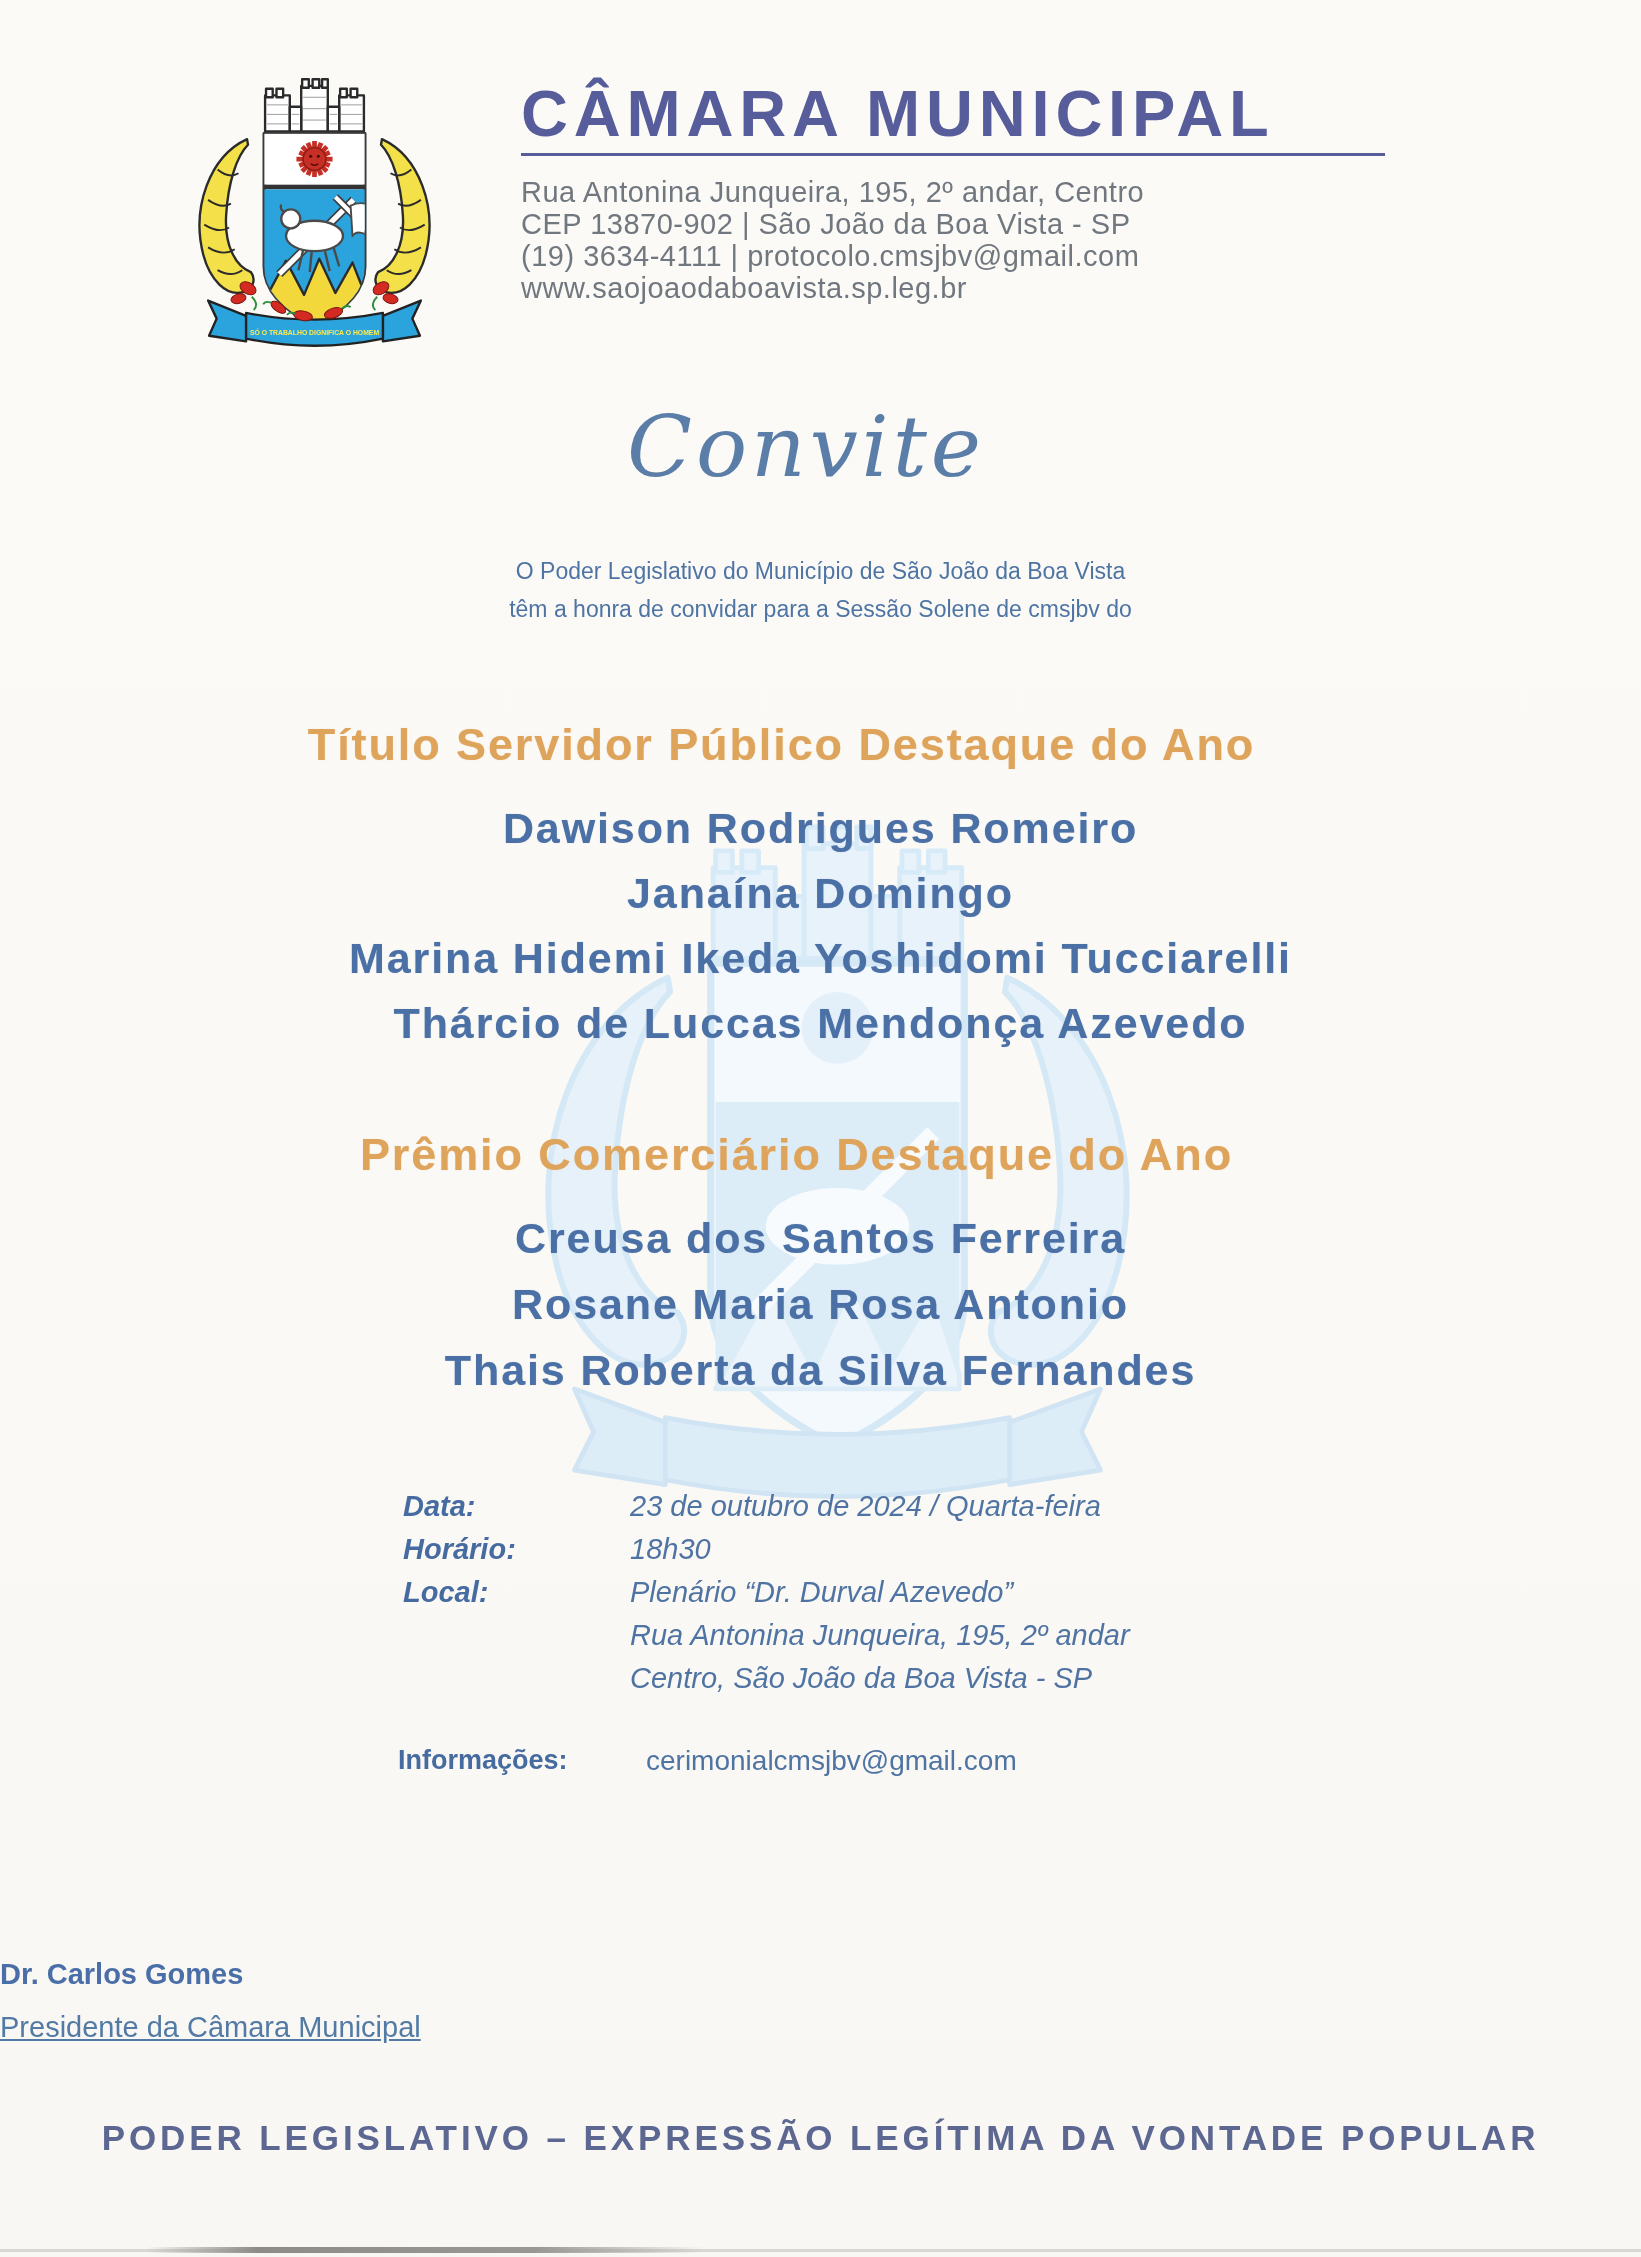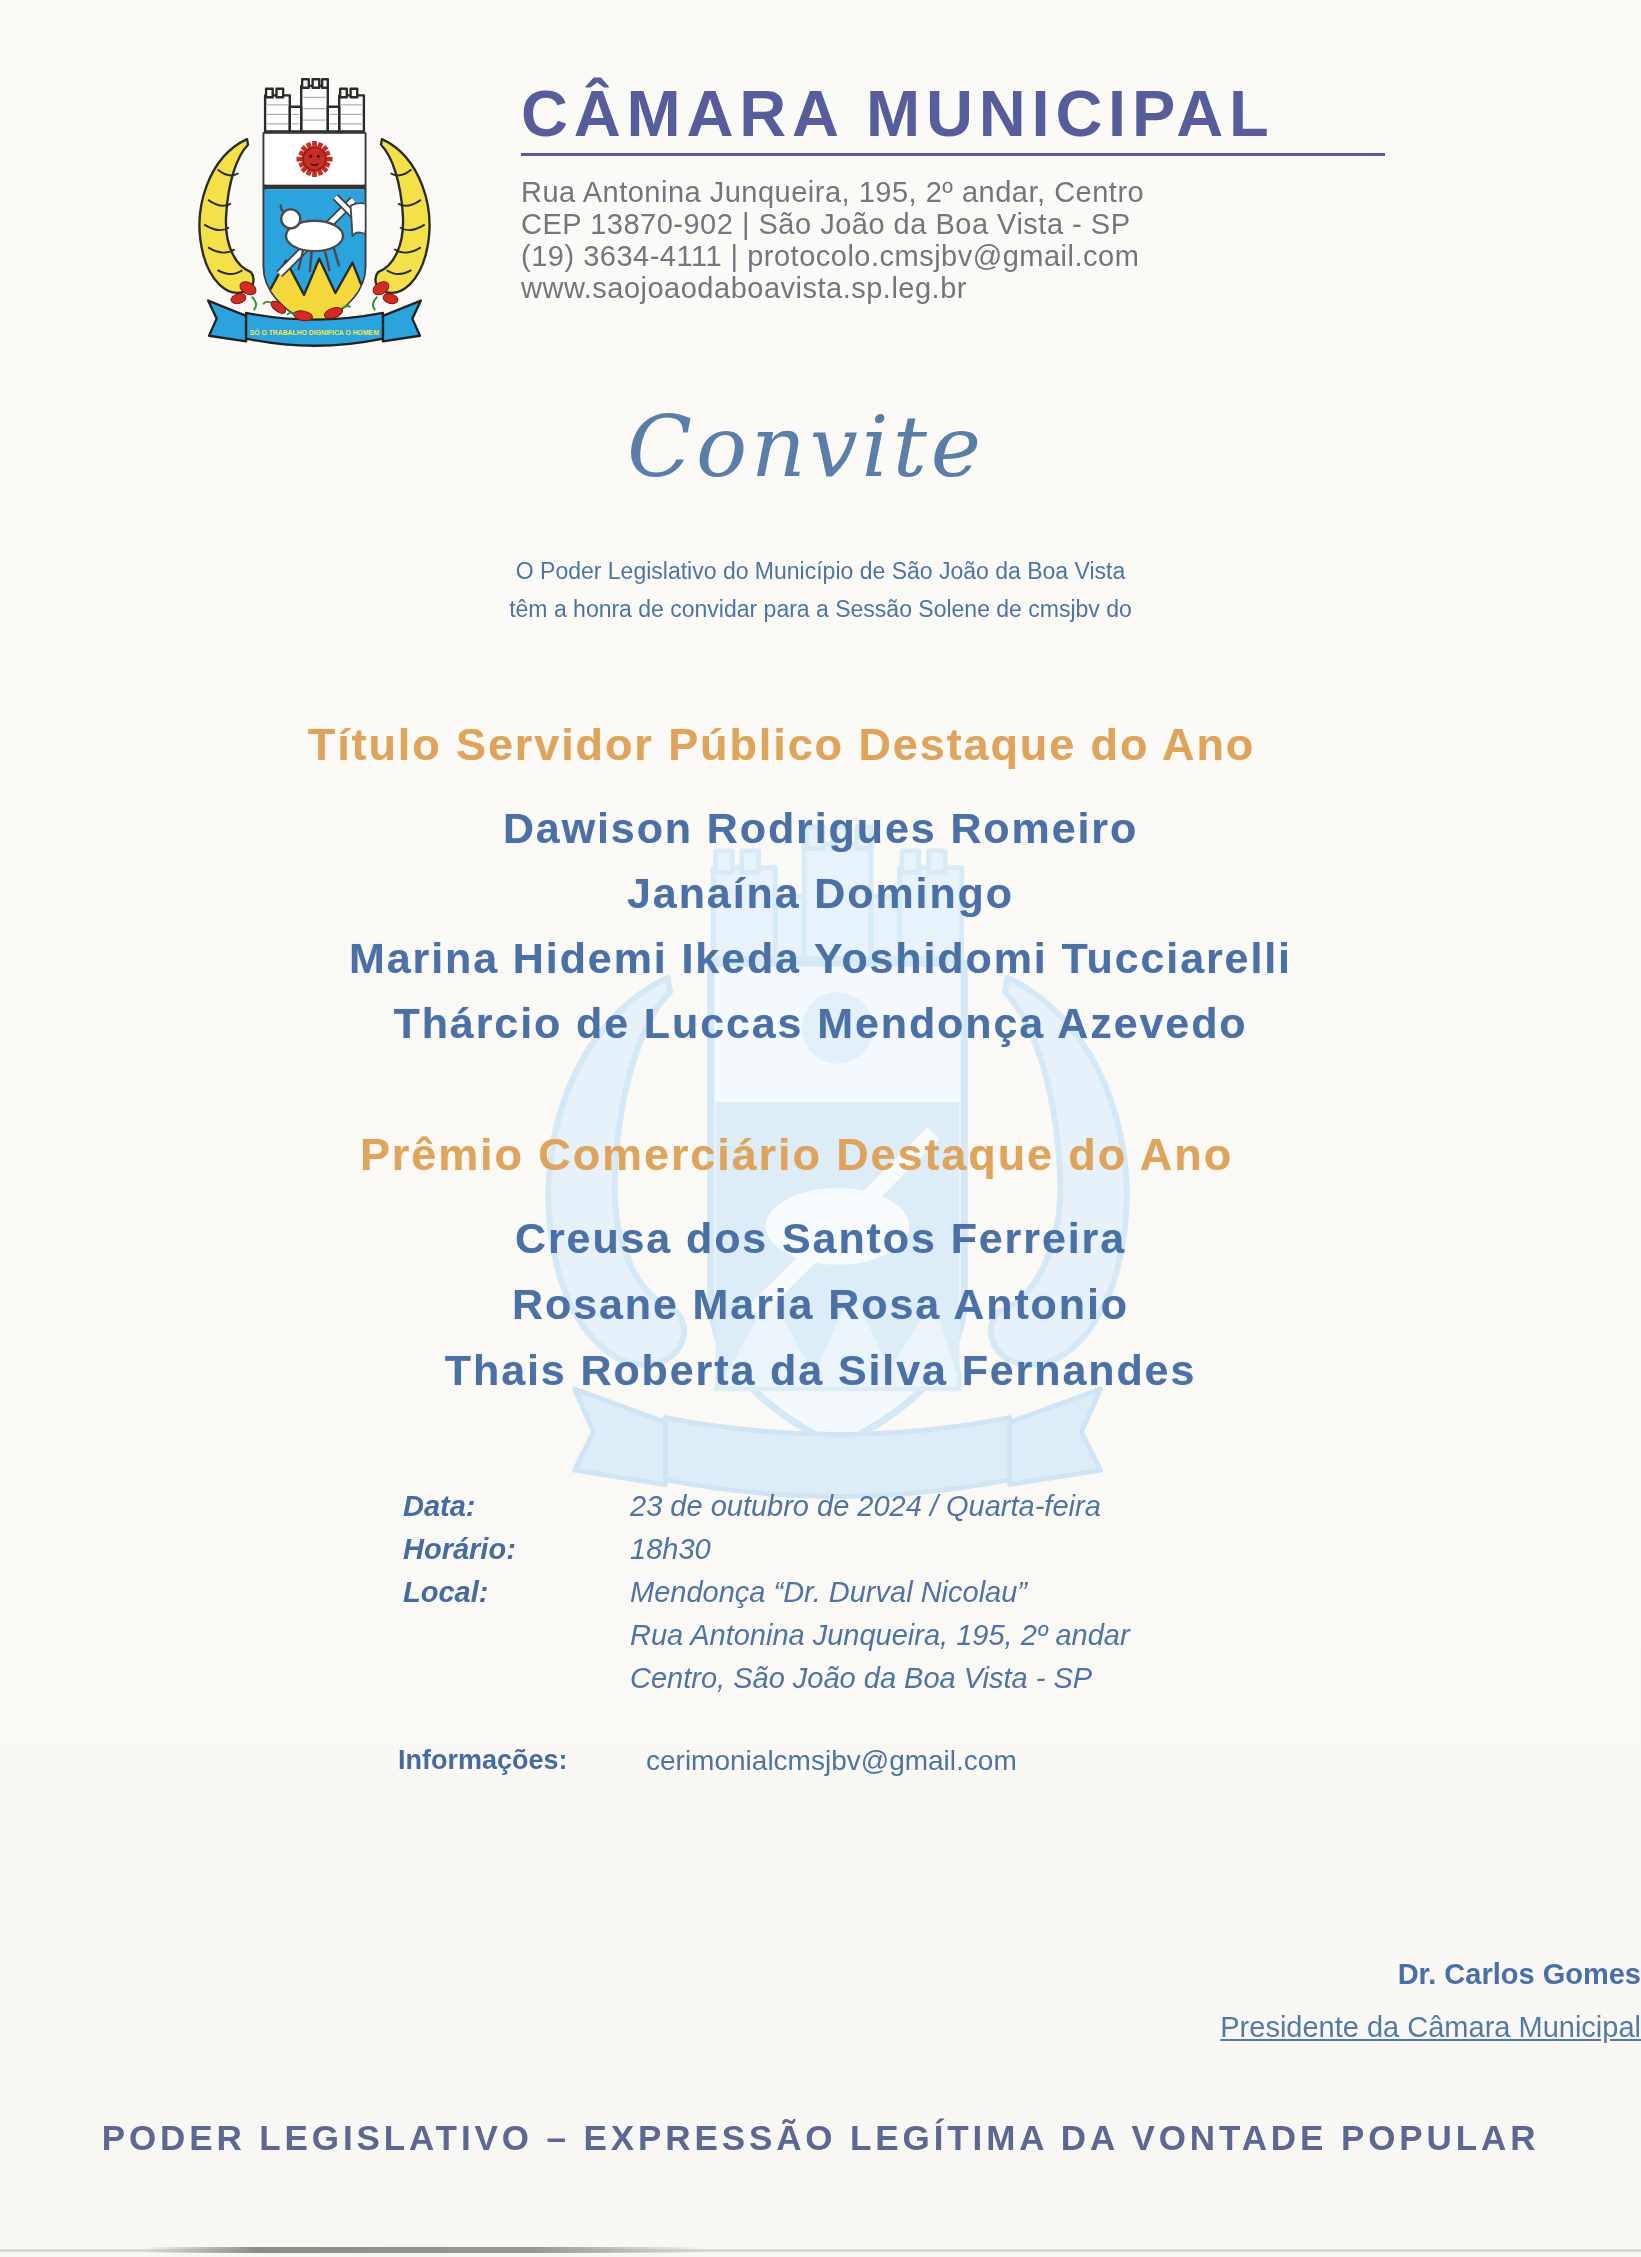--- a/index.html
+++ b/index.html
@@ -46,21 +46,21 @@
   .honorees.g1{top:796px;line-height:65px;}
   .honorees.g2{top:1205px;line-height:66px;}
   
   .details{position:absolute;left:403px;top:1485px;z-index:1;font-size:29px;color:#4f73a2;font-style:italic;}
   .detail-row{display:flex;line-height:43px;}
   .detail-label{width:227px;font-weight:bold;color:#466ba0;flex:0 0 auto;}
   .detail-value{white-space:nowrap;}
   .info-row{position:absolute;left:398px;top:1744px;z-index:1;display:flex;font-size:28px;line-height:33px;color:#4f73a2;gap:16px;}
   .info-row .detail-label{width:232px;font-size:27px;}
   
-  .signature{position:absolute;left:0;right:0;top:1958px;text-align:right;z-index:1;}
+  .signature{position:absolute;left:0;right:0;top:1958px;text-align:left;z-index:1;}
   .sig-name{font-size:29px;line-height:33px;font-weight:bold;color:#4a6fa8;}
   .sig-role{font-size:29px;line-height:37px;margin-top:18px;color:#527aa5;text-decoration:underline;}
   
   .footer-slogan{position:absolute;left:0;right:0;top:2118px;text-align:center;z-index:1;
     font-size:35px;line-height:39px;font-weight:bold;letter-spacing:3.9px;color:#5c6792;
     white-space:nowrap;}
   
   .scan-edge-faint{position:absolute;left:0;bottom:4.8px;width:100%;height:2.9px;background:#dad8d4;z-index:2;}
   .scan-edge-dark{position:absolute;left:145px;bottom:3.9px;width:560px;height:5.8px;border-radius:2.9px;
     background:linear-gradient(90deg,rgba(120,118,115,0) 0%,#8e8c89 20%,#9a9894 70%,rgba(120,118,115,0) 100%);z-index:2;}
@@ -277,21 +277,21 @@
     <div class="detail-row">
       <span class="detail-label">Data:</span>
       <span class="detail-value">23 de outubro de 2024 / Quarta-feira</span>
     </div>
     <div class="detail-row">
       <span class="detail-label">Horário:</span>
       <span class="detail-value">18h30</span>
     </div>
     <div class="detail-row">
       <span class="detail-label">Local:</span>
-      <span class="detail-value">Mendonça “Dr. Durval Nicolau”</span>
+      <span class="detail-value">Plenário “Dr. Durval Azevedo”</span>
     </div>
     <div class="detail-row">
       <span class="detail-label"></span>
       <span class="detail-value">Rua Antonina Junqueira, 195, 2º andar</span>
     </div>
     <div class="detail-row">
       <span class="detail-label"></span>
       <span class="detail-value">Centro, São João da Boa Vista - SP</span>
     </div>
   </div>

